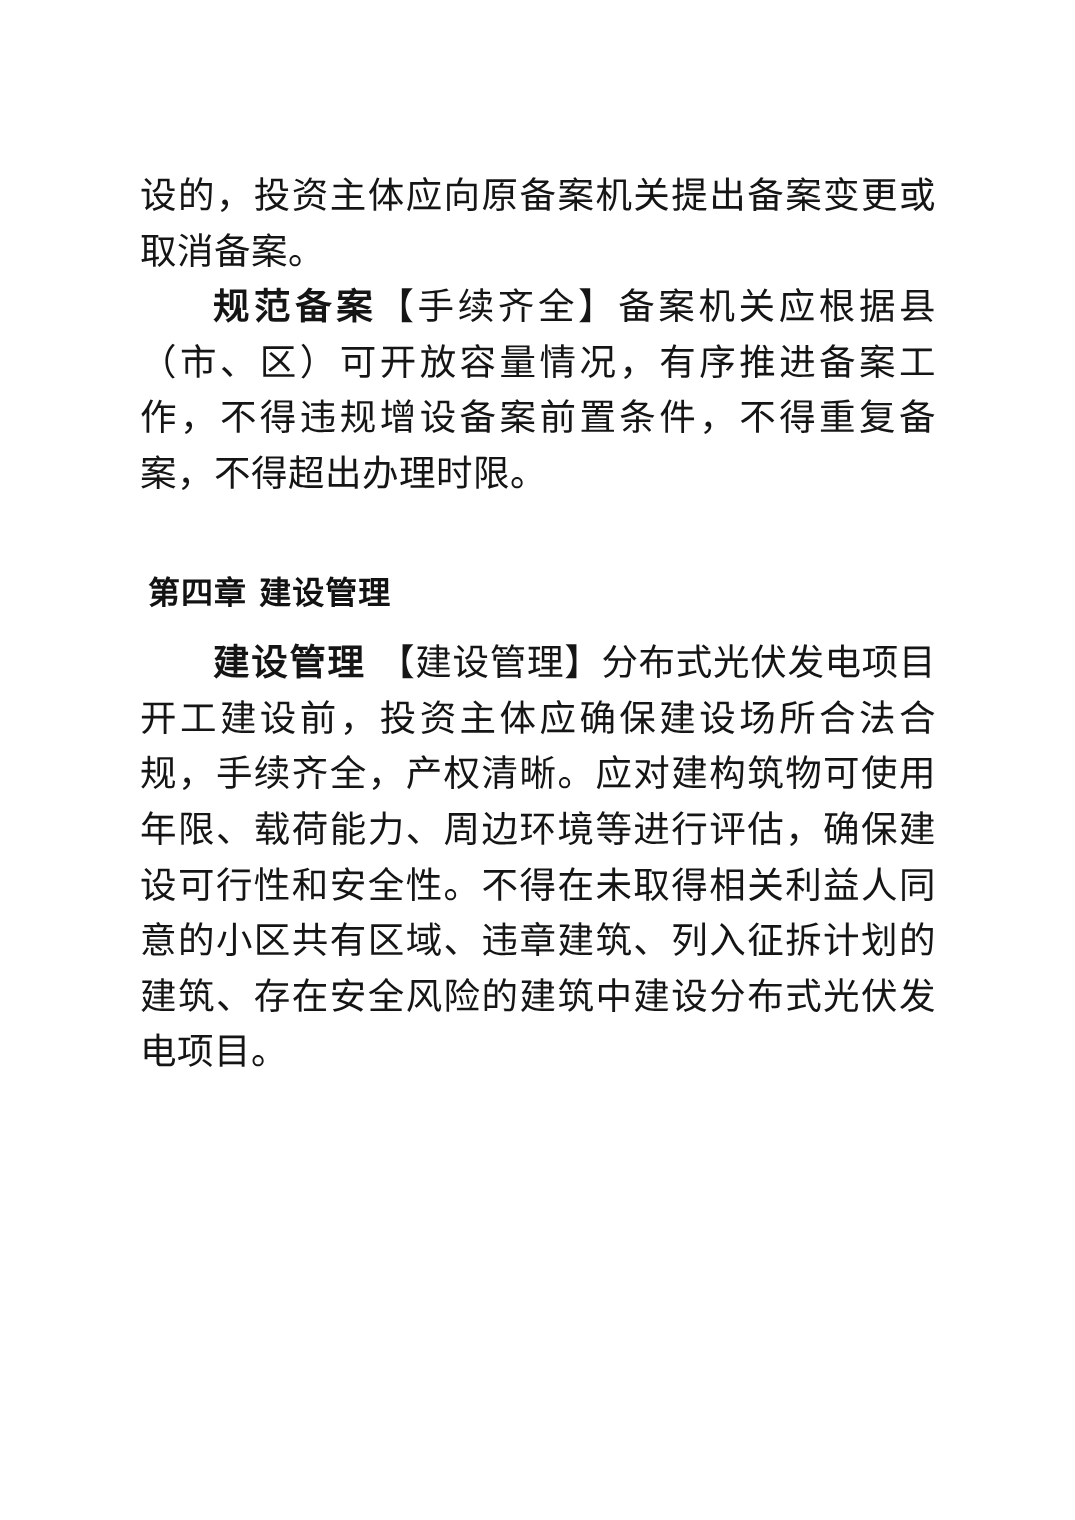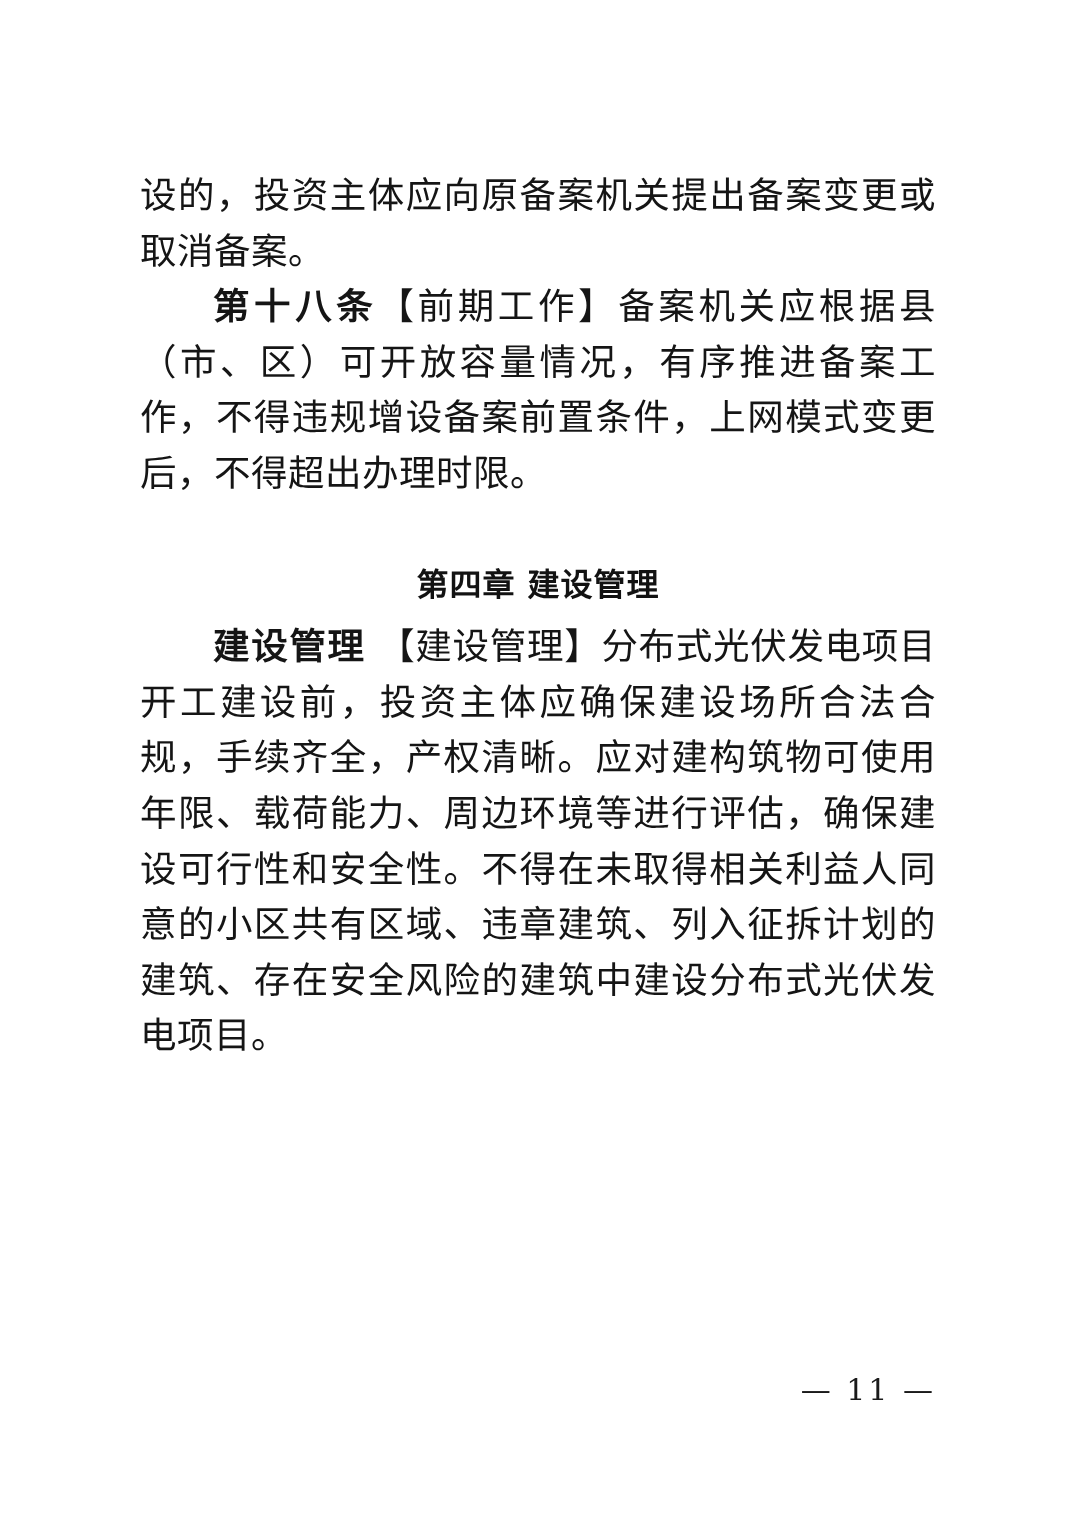--- a/index.html
+++ b/index.html
@@ -51,28 +51,28 @@
     letter-spacing: 1.5px;
   }
 
   
   .tag {
     font-weight: 400;
   }
 
   
   .chapter-heading {
-    margin: 0;
+    margin: 8px;
     padding: 0;
     font-family: "DejaVu Sans", "Liberation Sans", sans-serif;
     font-weight: 700;
     font-size: 32px;
     line-height: 55.6px;
     letter-spacing: 1px;
-    text-align: center;
+    text-align: left;
     color: #121212;
   }
 
   .chapter-spacer-top { height: 56px; }
   .chapter-spacer-bottom { height: 6px; }
 
   
   .page-number {
     position: absolute;
     left: 0;
@@ -89,27 +89,26 @@
 <body>
 
 <div class="page">
 
   <div class="content">
 
     <p class="para">设的，投资主体应向原备案机关提出备案变更或取消备案。</p>
 
 
 
-    <p class="para indent"><span class="article-label">第十八条</span><span class="tag">【前期工作】</span><span>备案机关应根据县（市、区）可开放容量情况，有序推进备案工作，不得违规增设备案前置条件，上网模式变更后，不得超出办理时限。</span></p>
+    <p class="para indent"><span class="article-label">规范备案</span><span class="tag">【手续齐全】</span><span>备案机关应根据县（市、区）可开放容量情况，有序推进备案工作，不得违规增设备案前置条件，不得重复备案，不得超出办理时限。</span></p>
 
     <div class="chapter-spacer-top"></div>
 
     <h2 class="chapter-heading">第四章  建设管理</h2>
 
     <div class="chapter-spacer-bottom"></div>
 
     <p class="para indent"><span class="article-label">建设管理</span><span> </span><span class="tag">【建设管理】</span><span>分布式光伏发电项目开工建设前，投资主体应确保建设场所合法合规，手续齐全，产权清晰。应对建构筑物可使用年限、载荷能力、周边环境等进行评估，确保建设可行性和安全性。不得在未取得相关利益人同意的小区共有区域、违章建筑、列入征拆计划的建筑、存在安全风险的建筑中建设分布式光伏发电项目。</span></p>
 
   </div>
 
-  <div class="page-number">— 11 —</div>
 
 </div>
 
 </body></html>

